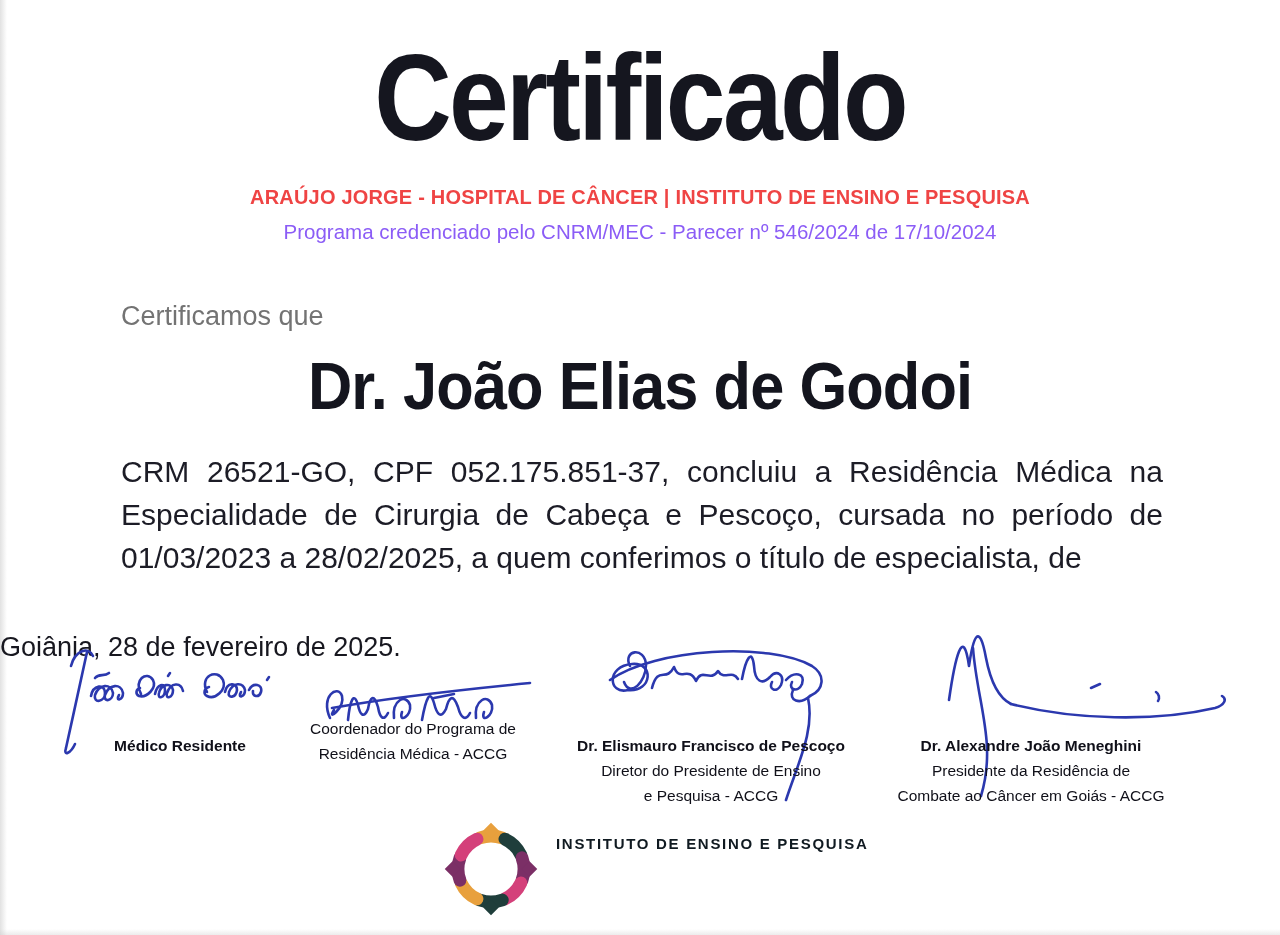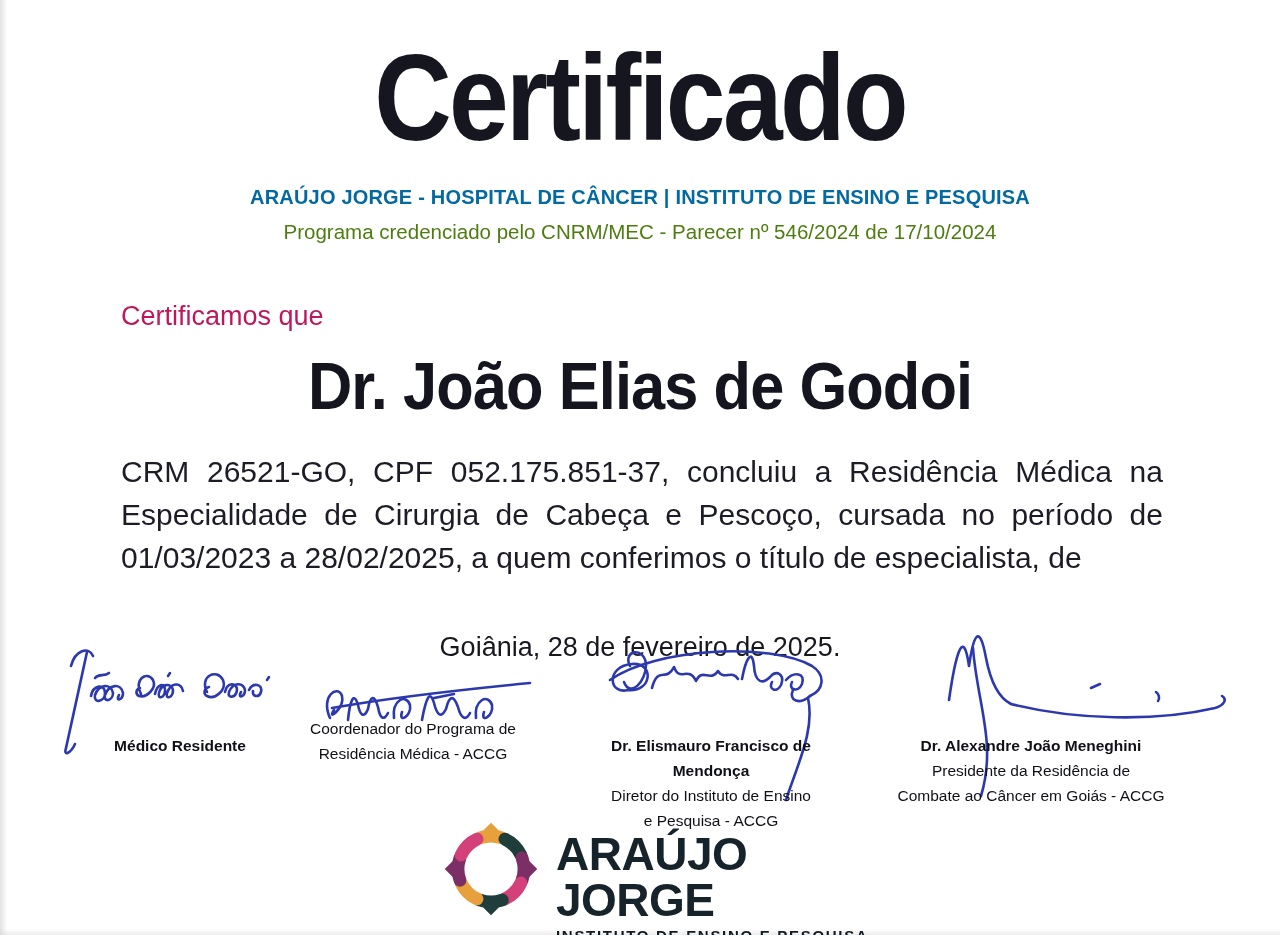--- a/index.html
+++ b/index.html
@@ -17,43 +17,43 @@
 
   .abs{position:absolute;}
 
   .cert-title{
     left:0;top:28px;width:1280px;text-align:center;
     font-size:122px;font-weight:700;letter-spacing:-3px;line-height:140px;
     color:#15161f;transform:scaleX(.88);transform-origin:50% 50%;
   }
   .inst-line{
     left:0;top:186px;width:1280px;text-align:center;
-    font-size:20px;font-weight:700;color:#0369a1;letter-spacing:.2px;
+    font-size:20px;font-weight:700;color:#ef4444;letter-spacing:.2px;
   }
   .accr-line{
     left:0;top:220px;width:1280px;text-align:center;
-    font-size:20.5px;font-weight:400;color:#4d7c0f;
+    font-size:20.5px;font-weight:400;color:#8b5cf6;
   }
   .intro-line{
-    left:121px;top:301px;font-size:27px;font-weight:400;color:#be185d;
+    left:121px;top:301px;font-size:27px;font-weight:400;color:#737373;
   }
   .recipient-name{
     left:0;top:348px;width:1280px;text-align:center;
     font-size:66px;font-weight:700;letter-spacing:-1px;color:#14151e;
     transform:scaleX(.93);transform-origin:50% 50%;
   }
   .body-text{
     left:121px;top:450px;width:1042px;
     font-size:30px;font-weight:500;color:#1c1c26;line-height:43px;
   }
   .body-text .body-line{text-align:justify;text-align-last:justify;}
   .body-text .body-line:last-child{text-align-last:left;}
 
   .date-line{
-    left:0;top:632px;width:1280px;text-align:center;
+    left:0;top:632px;width:1280px;
     font-size:27px;font-weight:400;color:#17171f;
   }
 
   .sig-label{position:absolute;text-align:center;line-height:25px;color:#101019;}
   .sig-label .sig-name{font-size:15.5px;font-weight:700;margin-top:17px;}
   .sig-label .sig-role{font-size:15.5px;font-weight:400;}
 
   .sig-ink{position:absolute;pointer-events:none;}
   .sig-ink path{fill:none;stroke-width:2.6;stroke-linecap:round;stroke-linejoin:round;}
 
@@ -137,22 +137,22 @@
 <div class="sig-label" style="left:80px;top:716px;width:200px;">
   <div class="sig-name">Médico Residente</div>
 </div>
 
 <div class="sig-label" style="left:293px;top:716px;width:240px;">
   <div class="sig-role">Coordenador do Programa de</div>
   <div class="sig-role">Residência Médica - ACCG</div>
 </div>
 
 <div class="sig-label" style="left:573px;top:716px;width:276px;">
-  <div class="sig-name">Dr. Elismauro Francisco de Mendonça</div>
-  <div class="sig-role">Diretor do Instituto de Ensino</div>
+  <div class="sig-name">Dr. Elismauro Francisco de Pescoço</div>
+  <div class="sig-role">Diretor do Presidente de Ensino</div>
   <div class="sig-role">e Pesquisa - ACCG</div>
 </div>
 
 <div class="sig-label" style="left:886px;top:716px;width:290px;">
   <div class="sig-name">Dr. Alexandre João Meneghini</div>
   <div class="sig-role">Presidente da Residência de</div>
   <div class="sig-role">Combate ao Câncer em Goiás - ACCG</div>
 </div>
 
 <svg class="abs footer-logo" viewBox="0 0 120 120">
@@ -168,15 +168,14 @@
   </g>
   <g>
     <rect x="12" y="54" width="12" height="12" transform="rotate(45 18 60)" fill="#7b2f66"></rect>
     <rect x="96" y="54" width="12" height="12" transform="rotate(45 102 60)" fill="#7b2f66"></rect>
     <rect x="54" y="12" width="12" height="12" transform="rotate(45 60 18)" fill="#e8a03d"></rect>
     <rect x="54" y="96" width="12" height="12" transform="rotate(45 60 102)" fill="#1f3e3b"></rect>
   </g>
 </svg>
 
 <div class="abs footer-wordmark">
-  <div class="brand-name">ARAÚJO JORGE</div>
   <div class="brand-sub">INSTITUTO DE ENSINO E PESQUISA</div>
 </div>
 
 </body></html>

